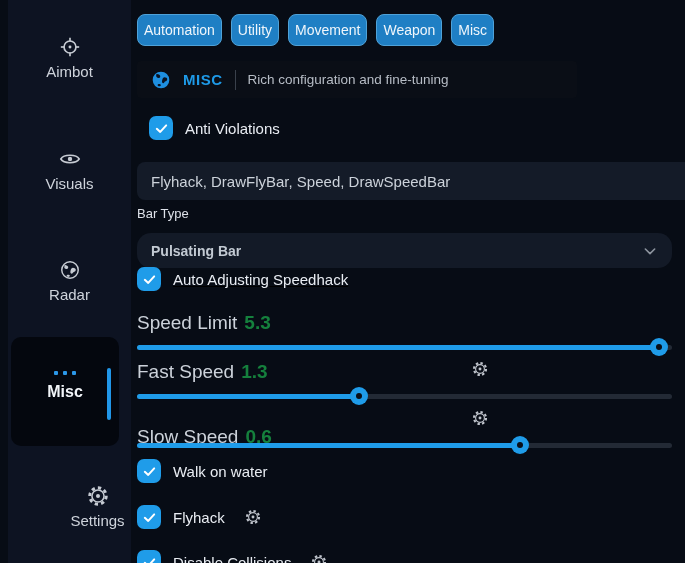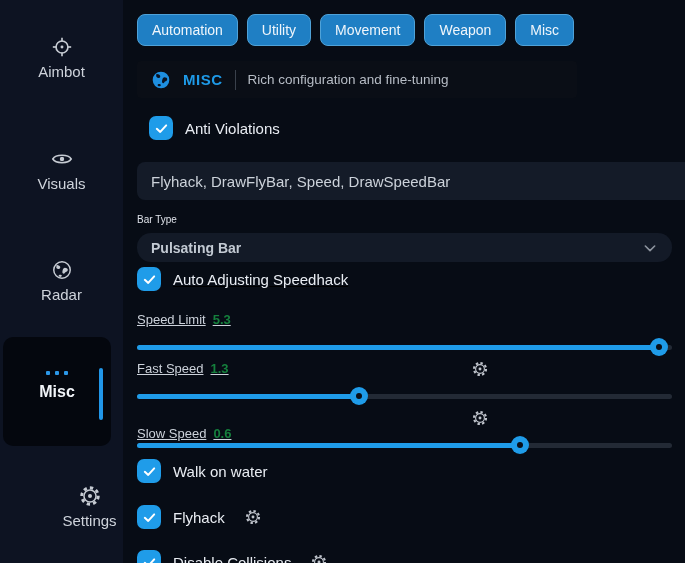--- a/index.html
+++ b/index.html
@@ -1,37 +1,37 @@
 <!DOCTYPE html>
 <html><head>
 <meta charset="utf-8">
 <style>
   * { margin:0; padding:0; box-sizing:border-box; }
   html,body { width:685px; height:563px; background:#070c15; overflow:hidden;
     font-family:"Liberation Sans", sans-serif; }
   .stage { position:relative; width:685px; height:563px; background:#070c15; }
 
   
-  .sidebar { position:absolute; left:0; top:0; width:123px; height:563px; background:#0d1322; }
+  .sidebar { position:absolute; left:8px; top:0; width:123px; height:563px; background:#0d1322; }
   .side-item { position:absolute; left:0; width:123px; display:flex; flex-direction:column;
     align-items:center; gap:5px; color:#ced3db; font-size:15px; cursor:pointer; }
   .side-item .icon { width:22px; height:22px; display:flex; align-items:center; justify-content:center; }
   .side-card { position:absolute; left:3px; top:337px; width:108px; height:109px;
     background:#04070e; border-radius:10px; cursor:pointer; }
   .side-card .accent { position:absolute; right:8px; top:31px; width:4px; height:52px;
     border-radius:2px; background:#2196e8; }
   .side-card .inner { position:absolute; left:0; top:34px; width:100%; display:flex;
     flex-direction:column; align-items:center; gap:8px; }
   .side-card .misc-label { color:#f2f5f9; font-size:16px; font-weight:bold; }
   .dots { display:flex; gap:5px; }
   .dots i { width:4px; height:4px; background:#2b97e8; border-radius:1px; display:block; }
 
   
   .tabs { position:absolute; left:137px; top:14px; display:flex; gap:9px; }
-  .tab { height:32px; padding:0 14px; background:#1f7fc4; border:1px solid #4fa2d8;
+  .tab { height:32px; padding:0 6px; background:#1f7fc4; border:1px solid #4fa2d8;
     border-radius:8px; color:#f0f6fb; font-size:14px; display:flex; align-items:center;
     cursor:pointer; white-space:nowrap; }
 
   
   .headerbar { position:absolute; left:137px; top:61px; width:440px; height:37px;
     background:#0a0e16; border-radius:4px; display:flex; align-items:center; gap:12px;
     padding:0 14px; }
   .headerbar .title { color:#1e9ae8; font-weight:bold; font-size:15px; letter-spacing:.5px; }
   .headerbar .vdiv { width:1px; height:20px; background:#3a414c; }
   .headerbar .subtitle { color:#b7bdc6; font-size:13.5px; }
@@ -44,30 +44,30 @@
   .inline-gear { margin-left:8px; display:inline-flex; vertical-align:middle; cursor:pointer; }
 
   
   .multiselect { position:absolute; left:137px; top:162px; width:604px; height:38px;
     background:#141b28; border-radius:8px; display:flex; align-items:center; cursor:pointer; }
   .multiselect .val { flex:1; color:#ccd2da; font-size:15px; padding-left:14px;
     white-space:nowrap; overflow:hidden; }
   .multiselect .dd-btn { width:40px; height:38px; background:#1f86cb;
     border-radius:0 8px 8px 0; display:flex; align-items:center; justify-content:center; cursor:pointer; }
 
-  .field-label { position:absolute; left:137px; color:#dde1e8; font-size:10px;margin-top:8px; }
-
-  .select { position:absolute; left:137px; top:233px; width:535px; height:29px;
+  .field-label { position:absolute; left:137px; color:#dde1e8; font-size:13px; }
+
+  .select { position:absolute; left:137px; top:233px; width:535px; height:35px;
     background:#131a27; border-radius:14px; display:flex; align-items:center;
     justify-content:space-between; padding:0 14px; cursor:pointer; }
   .select .val { color:#c3cad3; font-size:14px; font-weight:600; }
 
   
-  .slider-label { position:absolute; left:137px; font-size:13px; color:#ccd2da;
-    display:flex; gap:7px; align-items:center;text-decoration:underline; }
+  .slider-label { position:absolute; left:137px; font-size:19px; color:#ccd2da;
+    display:flex; gap:7px; align-items:center; }
   .slider-label .val { color:#15803d; font-weight:bold; }
   .row-gear { position:absolute; left:472px; cursor:pointer; }
   .slider { position:absolute; left:137px; width:535px; height:18px; cursor:pointer; }
   .slider .track { position:absolute; left:0; right:0; top:7px; height:5px;
     background:#232a35; border-radius:3px; }
   .slider .fill { position:absolute; left:0; top:7px; height:5px;
     background:#1f9ce9; border-radius:3px; }
   .slider .thumb { position:absolute; top:0; width:18px; height:18px; margin-left:-9px;
     background:#1f9ce9; border-radius:50%; cursor:grab; }
   .slider .thumb::after { content:''; position:absolute; left:6px; top:6px; width:6px;

